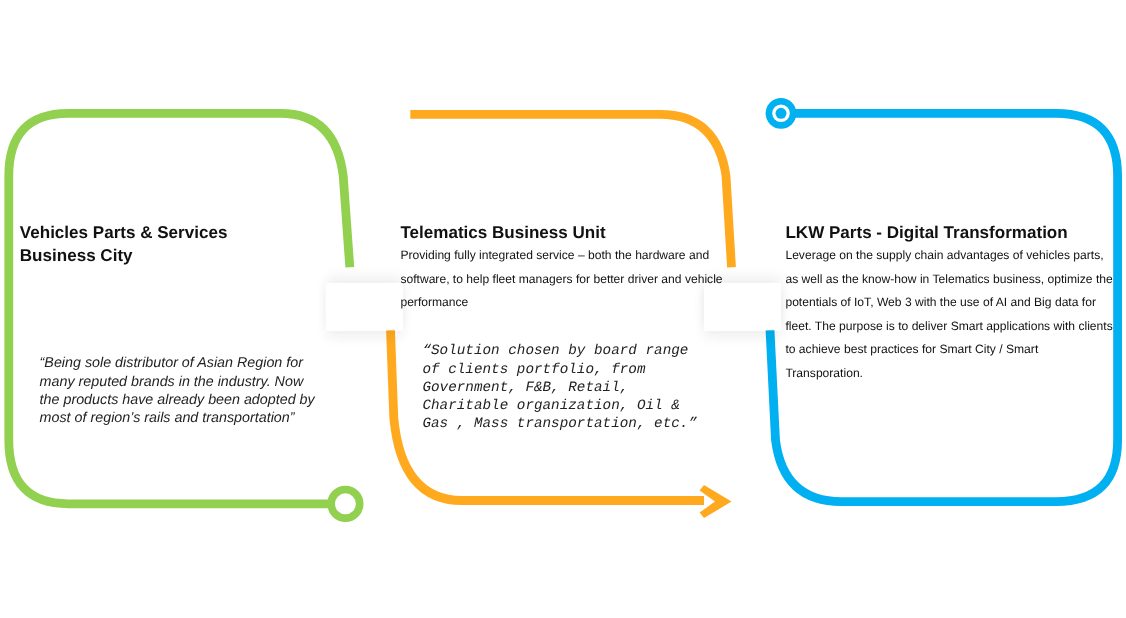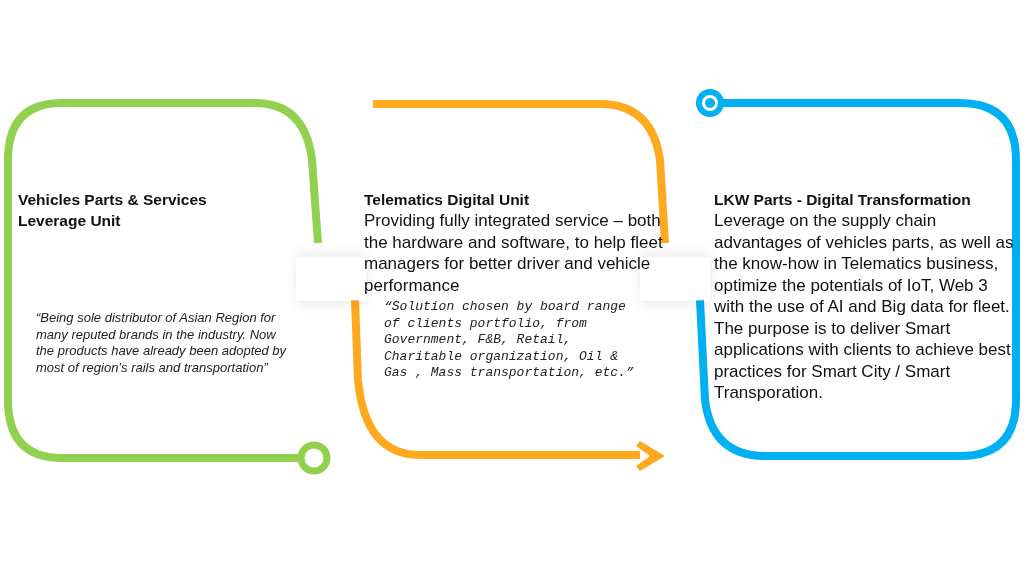--- a/index.html
+++ b/index.html
@@ -2,23 +2,23 @@
 <html><head>
   <meta charset="utf-8">
   <style>
     html, body { margin: 0; padding: 0; background: #ffffff; }
     body { width: 1024px; height: 562px; position: relative; overflow: hidden;
            font-family: "Liberation Sans", "DejaVu Sans", sans-serif; color: #111; }
     svg.flow { position: absolute; left: 0; top: 0; }
     .blur-band { position: absolute; height: 44px; width: 70px;
                  background: linear-gradient(to bottom, rgba(255,255,255,0.2), #ffffff 20%, #ffffff 80%, rgba(255,255,255,0.2));
                  box-shadow: 0 6px 10px rgba(0,0,0,0.06), 0 -6px 10px rgba(0,0,0,0.06); }
-    .block { position: absolute; }
+    .block { position: absolute; margin-top: 12px; }
     .title { font-weight: bold; font-size: 15.5px; line-height: 21px; }
-    .body { font-size: 17px; line-height: 21.5px; }
+    .body { font-size: 11px; line-height: 21.5px; }
     .quote { font-style: italic; font-size: 13px; line-height: 16.5px; color: #222; }
   </style>
 </head>
 <body>
 
 <svg class="flow" width="1024" height="562" viewBox="0 0 1024 562">
 
   <path d="M 318 243 L 312 160 Q 305 103 255 103 L 62 103 Q 8 103 8 160 L 8 400 Q 8 458 62 458 L 300 458" fill="none" stroke="#92D050" stroke-width="8" stroke-linecap="butt"></path>
   <circle cx="314" cy="458" r="13" fill="#ffffff" stroke="#92D050" stroke-width="7"></circle>
 
@@ -30,26 +30,26 @@
   <circle cx="710" cy="103" r="14" fill="#00B0F0"></circle>
   <circle cx="710" cy="103" r="8" fill="#ffffff"></circle>
   <circle cx="710" cy="103" r="5" fill="#00B0F0"></circle>
 </svg>
 
 <div class="blur-band" style="left:296px; top:257px;"></div>
 <div class="blur-band" style="left:640px; top:257px;"></div>
 
 <div class="block" style="left:18px; top:189px; width:300px;">
   <div class="title">Vehicles Parts &amp; Services</div>
-  <div class="title">Leverage Unit</div>
+  <div class="title">Business City</div>
 </div>
 <div class="block quote" style="left:36px; top:310px; width:258px;">“Being sole distributor of Asian Region for many reputed brands in the industry. Now the products have already been adopted by most of region’s rails and transportation”</div>
 
 <div class="block" style="left:364px; top:189px; width:300px;">
-  <div class="title">Telematics Digital Unit</div>
+  <div class="title">Telematics Business Unit</div>
   <div class="body">Providing fully integrated service – both the hardware and software, to help fleet managers for better driver and vehicle performance</div>
 </div>
 <div class="block quote" style="left:384px; top:299px; width:250px;font-family:Liberation Mono, monospace;">“Solution chosen by board range of clients portfolio, from Government, F&amp;B, Retail, Charitable organization, Oil &amp; Gas , Mass transportation, etc.”</div>
 
 <div class="block" style="left:714px; top:189px; width:302px;">
   <div class="title">LKW Parts - Digital Transformation</div>
   <div class="body">Leverage on the supply chain advantages of vehicles parts, as well as the know-how in Telematics business, optimize the potentials of IoT, Web 3 with the use of AI and Big data for fleet. The purpose is to deliver Smart applications with clients to achieve best practices for Smart City / Smart Transporation.</div>
 </div>
 
 </body></html>

